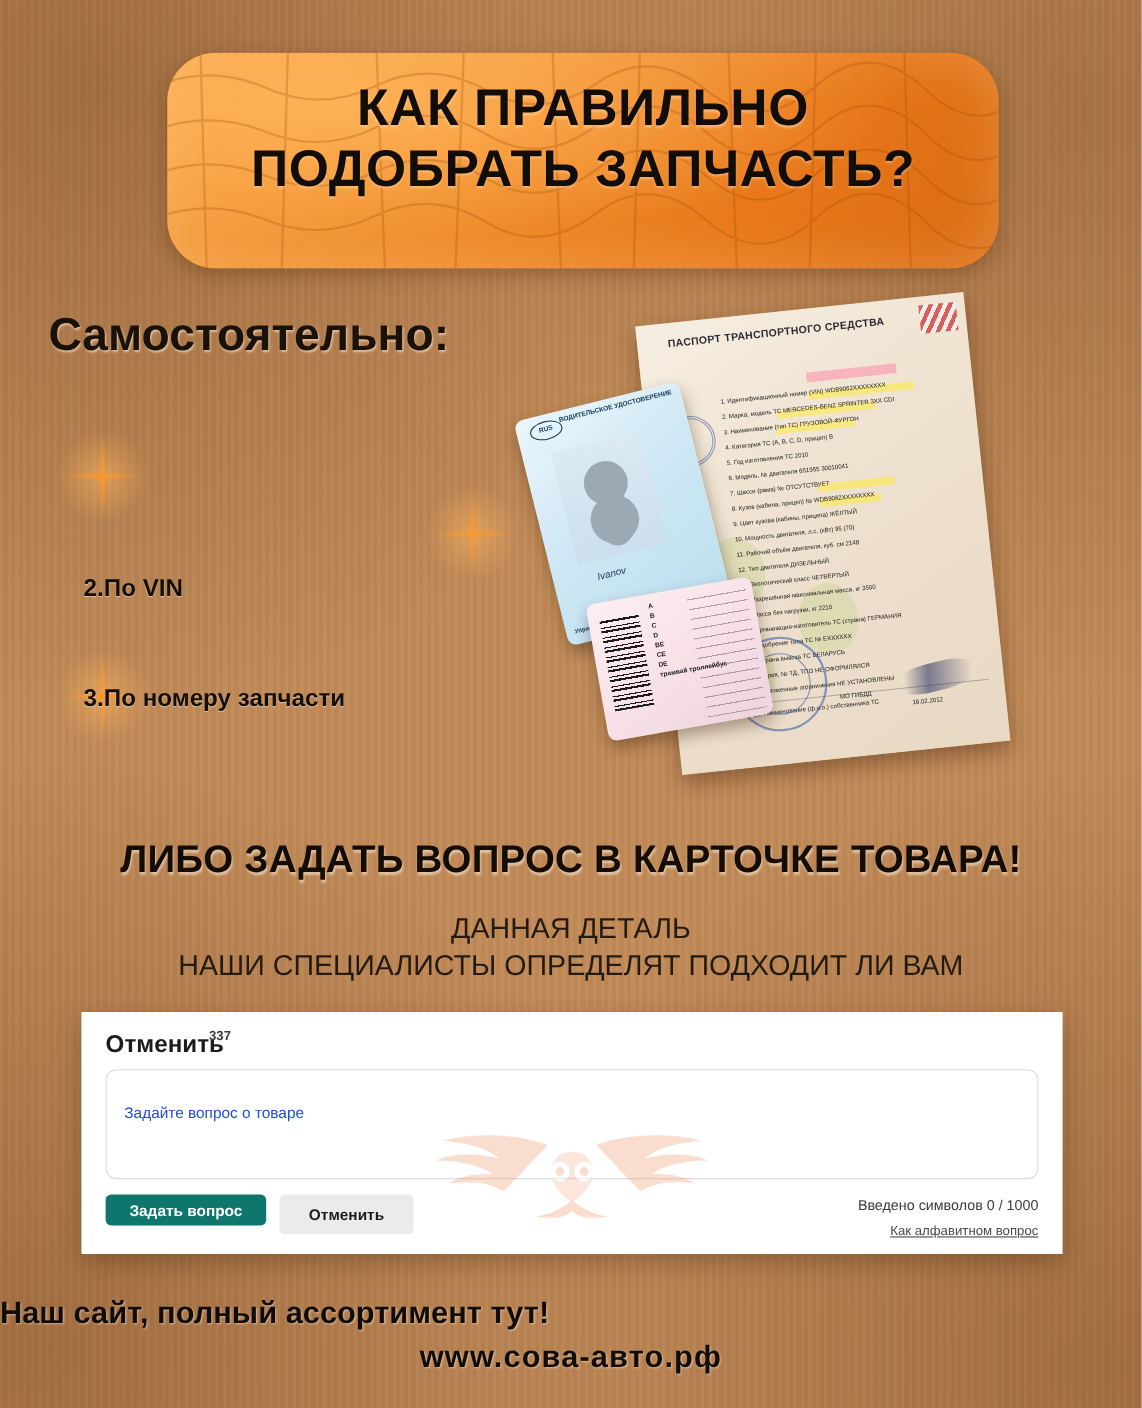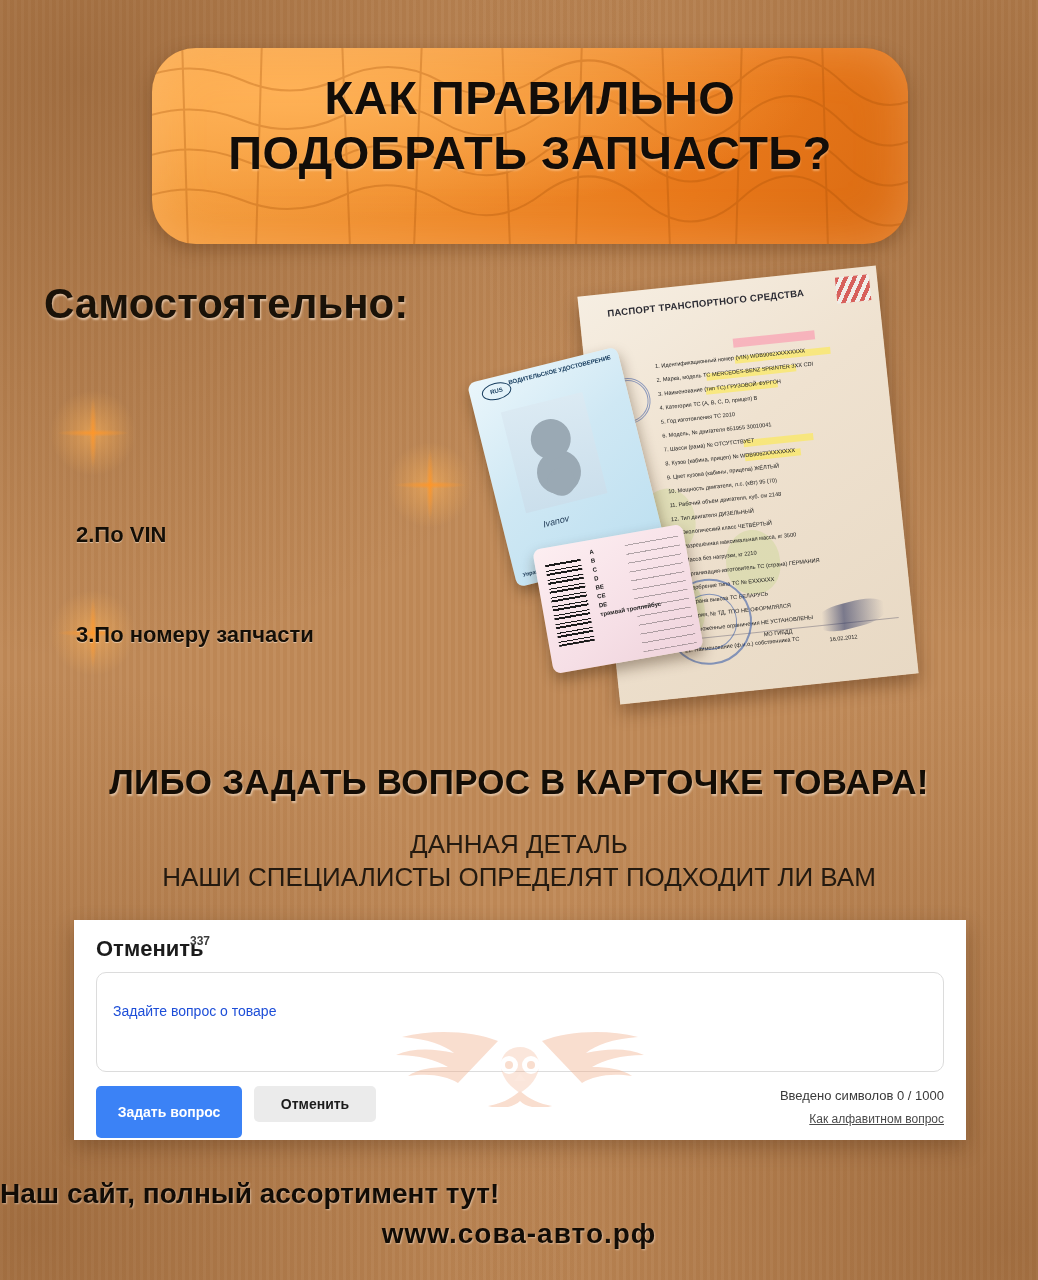--- a/index.html
+++ b/index.html
@@ -231,22 +231,22 @@
     position: absolute; left: 116px; top: 14px;
     font-size: 12px; color: #3c3c3c; font-weight: bold;
   }
   .widget .wbox {
     position: absolute; left: 22px; top: 52px; right: 22px; height: 100px;
     border: 1px solid #dcdcdc; border-radius: 10px; background: #fff;
   }
   .widget .wph { position: absolute; left: 16px; top: 14px; font-size: 14px; color: #1d4ed8; margin-top: 16px; }
   .widget .owlwm { position: absolute; left: 50%; top: 56px; transform: translateX(-50%); opacity: .45; }
   .widget .btn-ask {
-    position: absolute; left: 22px; top: 166px; width: 146px; height: 52px;
-    background: #3b82f6; color: #fff; border: none; border-radius: 5px;
+    position: absolute; left: 22px; top: 166px; width: 146px; height: 28px;
+    background: #0f766e; color: #fff; border: none; border-radius: 5px;
     font-size: 14px; font-weight: bold; cursor: pointer;
   }
   .widget .btn-cancel {
     position: absolute; left: 180px; top: 166px; width: 122px; height: 36px;
     background: #ebebeb; color: #1b1b1b; border: none; border-radius: 5px;
     font-size: 14px; font-weight: bold; cursor: pointer;
   }
   .widget .chars {
     position: absolute; right: 22px; top: 168px; font-size: 13px; color: #3a3a3a;
   }

